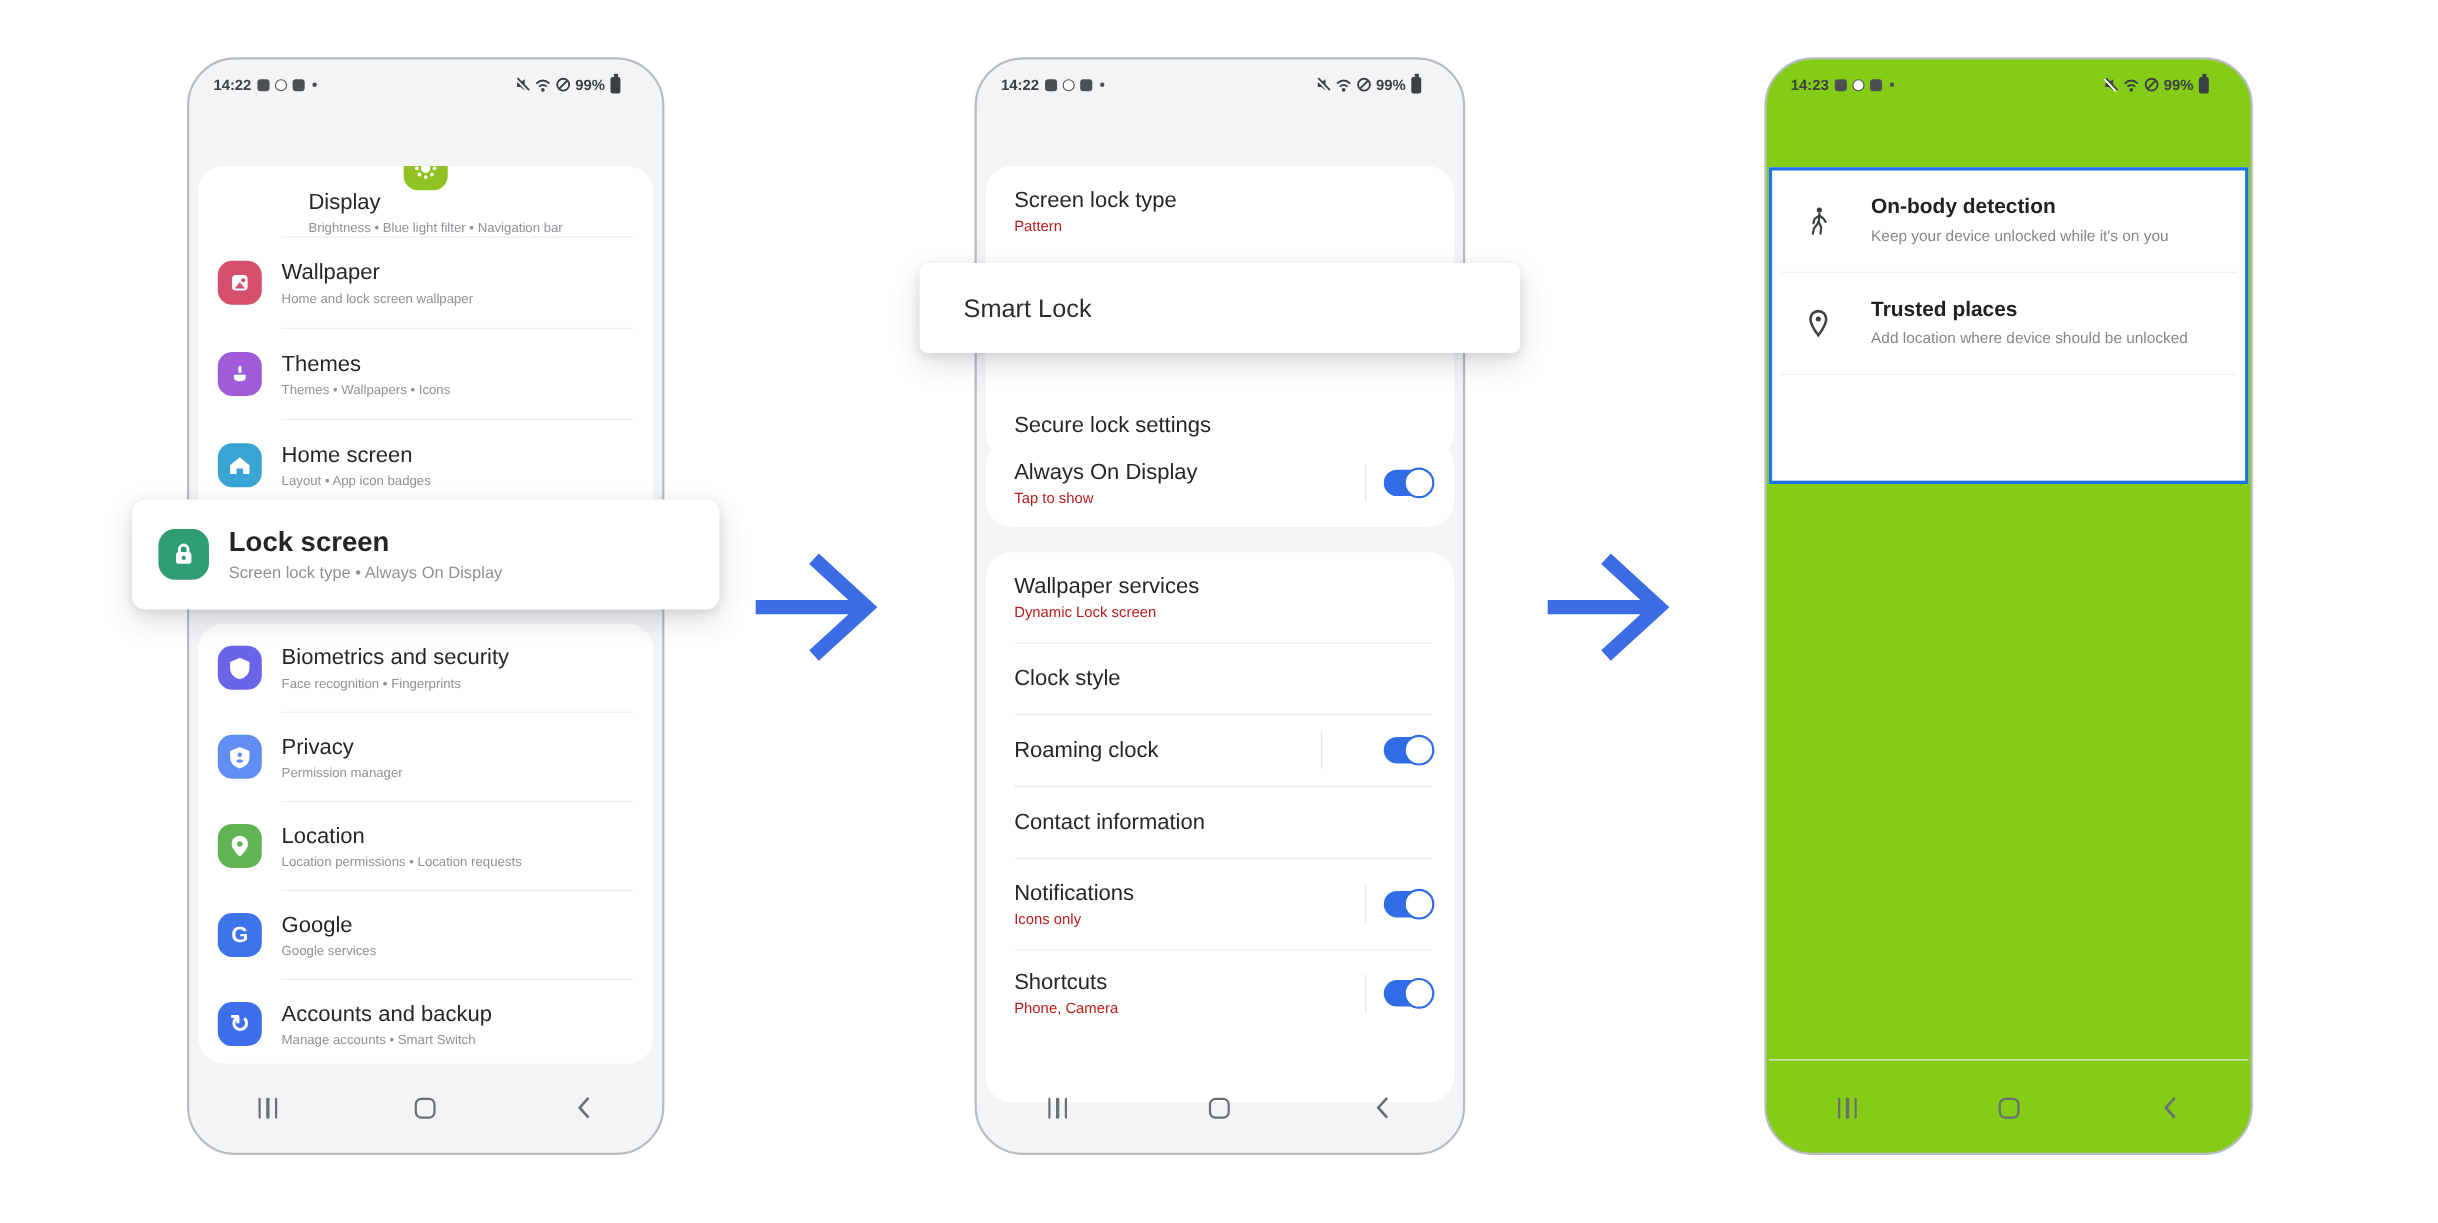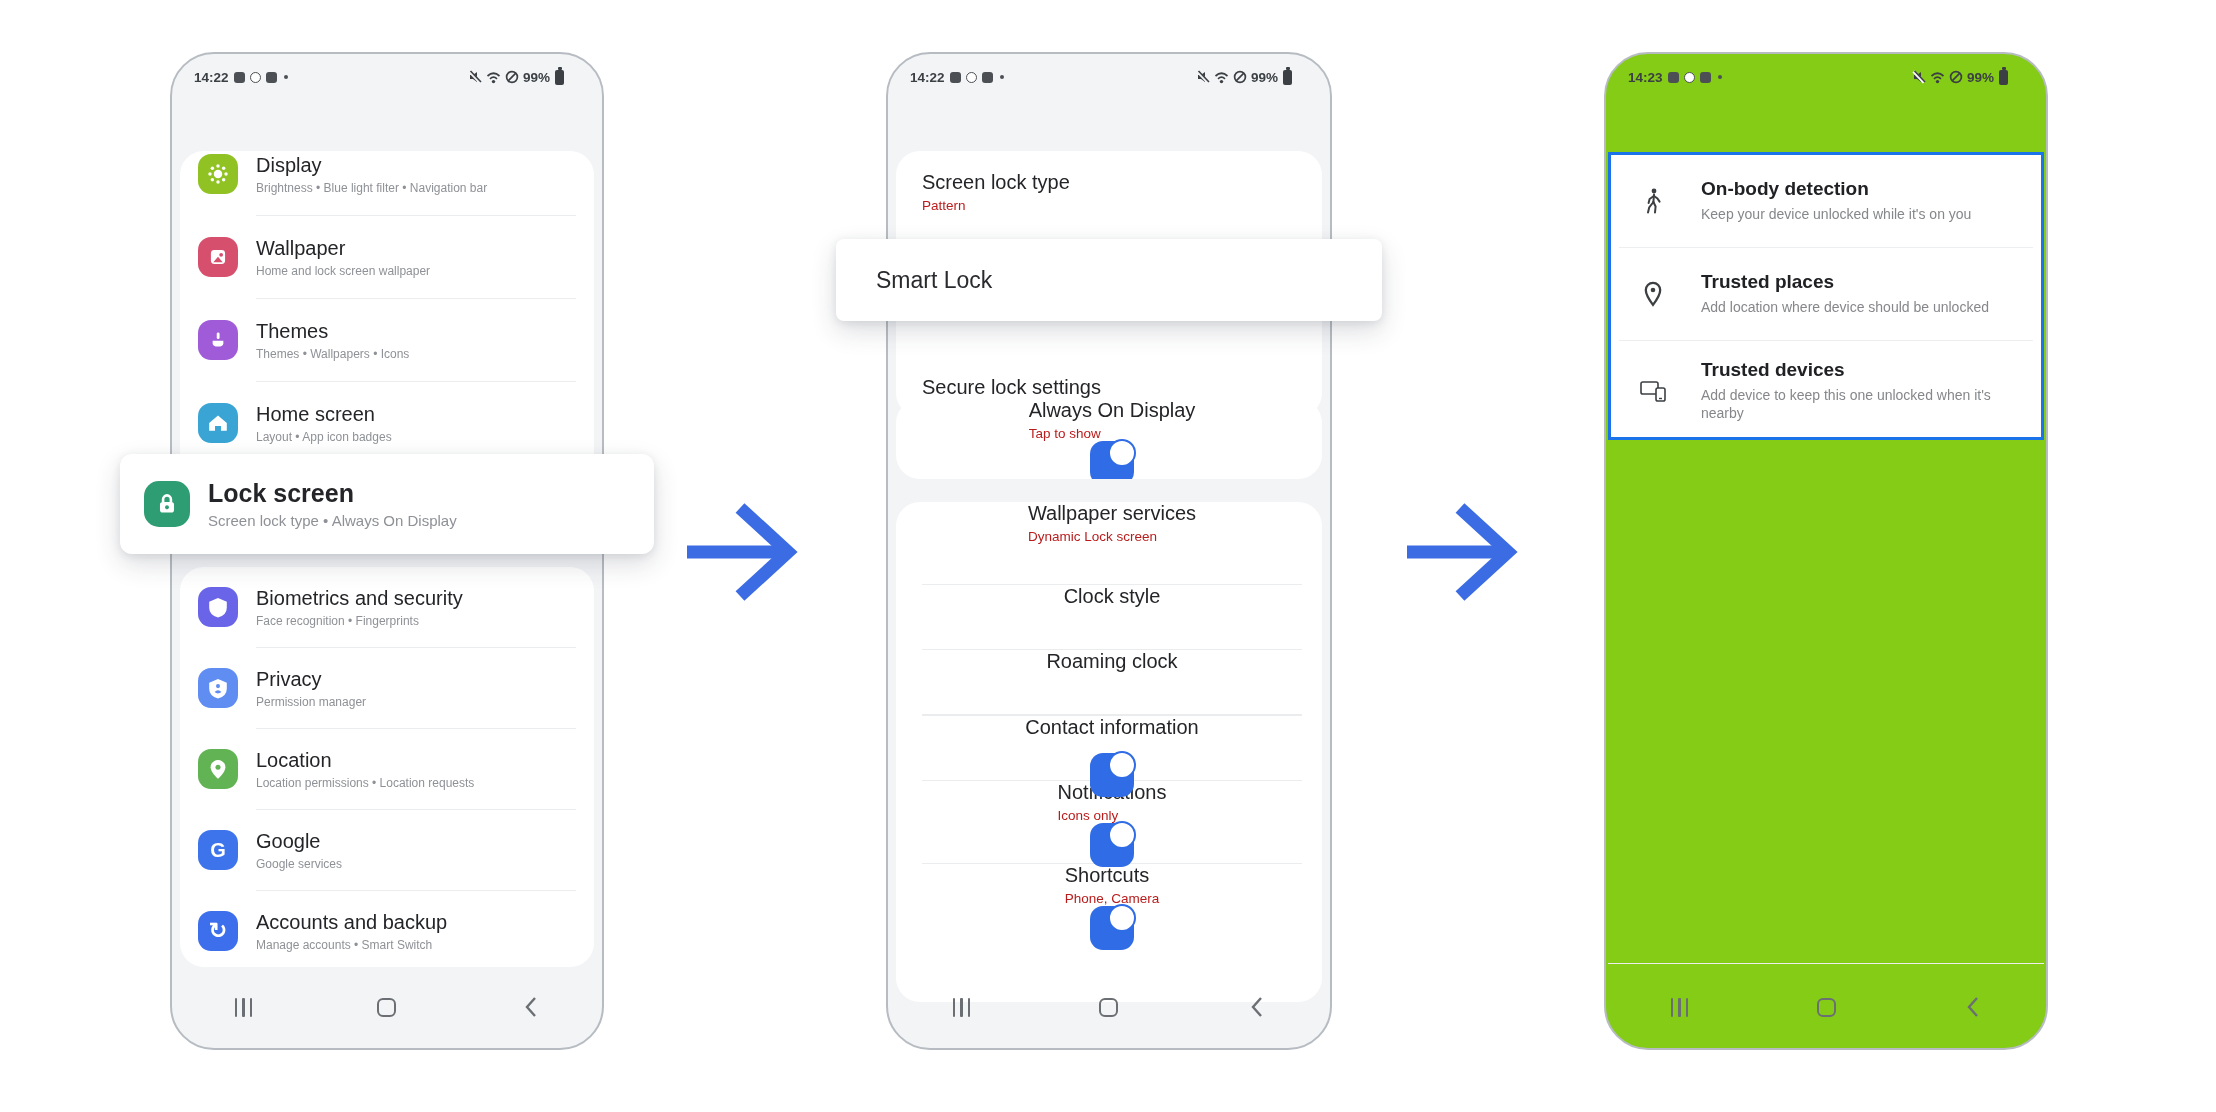--- a/index.html
+++ b/index.html
@@ -64,21 +64,21 @@
   #p1-highlight .rs{font-size:15px;}
   #p2-overlay{left:-52px;right:-52px;top:185px;height:82px;padding:0 40px;border-radius:8px;}
   #p2-overlay .rt{font-size:23px;font-weight:500;color:#2a2b2e;}
 
   
   .val{font-size:13.5px;color:#b91c1c;margin-top:4px;font-weight:500;}
   .tg{width:44px;height:24px;border-radius:13px;background:#2f6ce6;position:relative;flex:0 0 44px;}
   .tg:after{content:"";position:absolute;right:-2px;top:-2px;width:24px;height:24px;border-radius:50%;
             background:#fff;border:2px solid #2f6ce6;box-sizing:content-box;}
   .tdiv{width:1px;height:34px;background:#e1e2e5;margin:0 16px 0 0;}
-  .r2{padding:0 20px 0 26px;display:flex;align-items:center;box-sizing:border-box;flex-direction:column;}
+  .r2{padding:0 20px 0 26px;display:flex;align-items:center;box-sizing:border-box;}
   .r2 .txt{flex:1;min-width:0;}
   .r2 .rt{font-weight:500;}
 
   
   .bluebox{position:absolute;top:98px;left:2px;right:2px;height:288px;background:#fff;
            border:3px solid #1a73e8;box-sizing:border-box;}
   .p3row{display:flex;align-items:center;padding:0 22px 0 22px;box-sizing:border-box;}
   .p3ic{width:40px;flex:0 0 40px;display:flex;justify-content:center;color:#3c4043;}
   .p3t{margin-left:28px;}
   .p3t .rt{font-size:19px;font-weight:600;color:#202124;}
@@ -133,21 +133,21 @@
 
     <div class="screen-title">Settings</div>
     <div class="srch">
       <svg width="24" height="24" viewBox="0 0 24 24">
           <circle cx="10" cy="10" r="7" fill="none" stroke="#26272a" stroke-width="2"></circle>
           <line x1="15.2" y1="15.2" x2="21" y2="21" stroke="#26272a" stroke-width="2"></line>
         </svg>
     </div>
 
     <div class="card" style="top:97px;height:392px;">
-      <div class="row" style="margin-top:-18px;">
+      <div class="row" style="margin-top:-18px;flex-direction:column;">
         <span class="sq ic-display">
           <svg width="22" height="22" viewBox="0 0 14 14">
               <circle cx="7" cy="7" r="2.7" fill="#fff"></circle>
               <g fill="#fff">
                 <circle cx="7" cy="1.9" r="1.1"></circle>
                 <circle cx="7" cy="12.1" r="1.1"></circle>
                 <circle cx="1.9" cy="7" r="1.1"></circle>
                 <circle cx="12.1" cy="7" r="1.1"></circle>
                 <circle cx="3.4" cy="3.4" r="1.1"></circle>
                 <circle cx="10.6" cy="3.4" r="1.1"></circle>
@@ -491,33 +491,20 @@
               <path d="M7 1.2 C4.3 1.2 2.3 3.3 2.3 5.9 C2.3 9.4 7 15.6 7 15.6 C7 15.6 11.7 9.4 11.7 5.9 C11.7 3.3 9.7 1.2 7 1.2 Z" fill="none" stroke="#3c4043" stroke-width="1.5"></path>
               <circle cx="7" cy="5.9" r="1.5" fill="#3c4043"></circle>
             </svg>
         </span>
         <span class="p3t">
           <div class="rt">Trusted places</div>
           <div class="rs">Add location where device should be unlocked</div>
         </span>
       </div>
       <div class="p3div"></div>
-      <div class="p3row" style="height:100px;">
-        <span class="p3ic">
-          <svg width="28" height="24" viewBox="0 0 28 24">
-              <rect x="2" y="3" width="17" height="12" rx="1.8" fill="none" stroke="#3c4043" stroke-width="1.6"></rect>
-              <rect x="17" y="9" width="9" height="13" rx="1.8" fill="#fff" stroke="#3c4043" stroke-width="1.6"></rect>
-              <line x1="20" y1="19.5" x2="23" y2="19.5" stroke="#3c4043" stroke-width="1.4"></line>
-            </svg>
-        </span>
-        <span class="p3t">
-          <div class="rt">Trusted devices</div>
-          <div class="rs" style="max-width:290px;">Add device to keep this one unlocked when it's nearby</div>
-        </span>
-      </div>
     </div>
 
     <div class="navline"></div>
     <div class="navbar">
       <div class="navbtn">
           <span class="bars">
             <i></i>
             <i></i>
             <i></i>
           </span>

